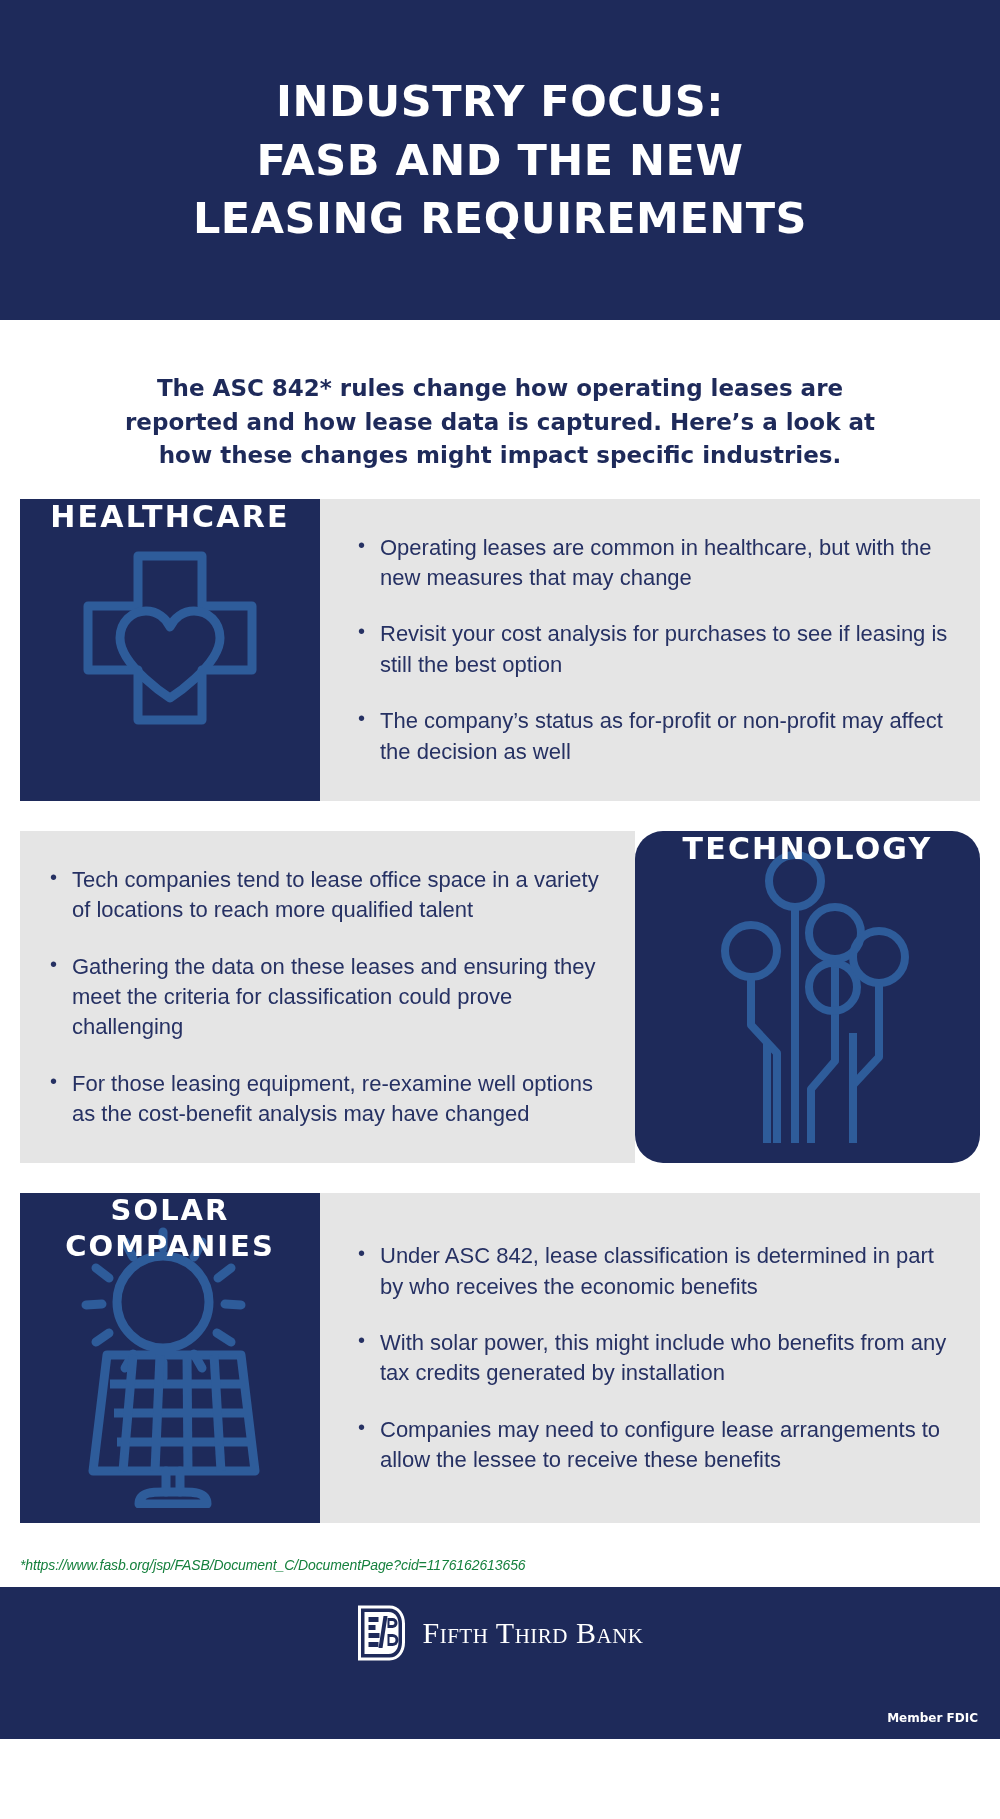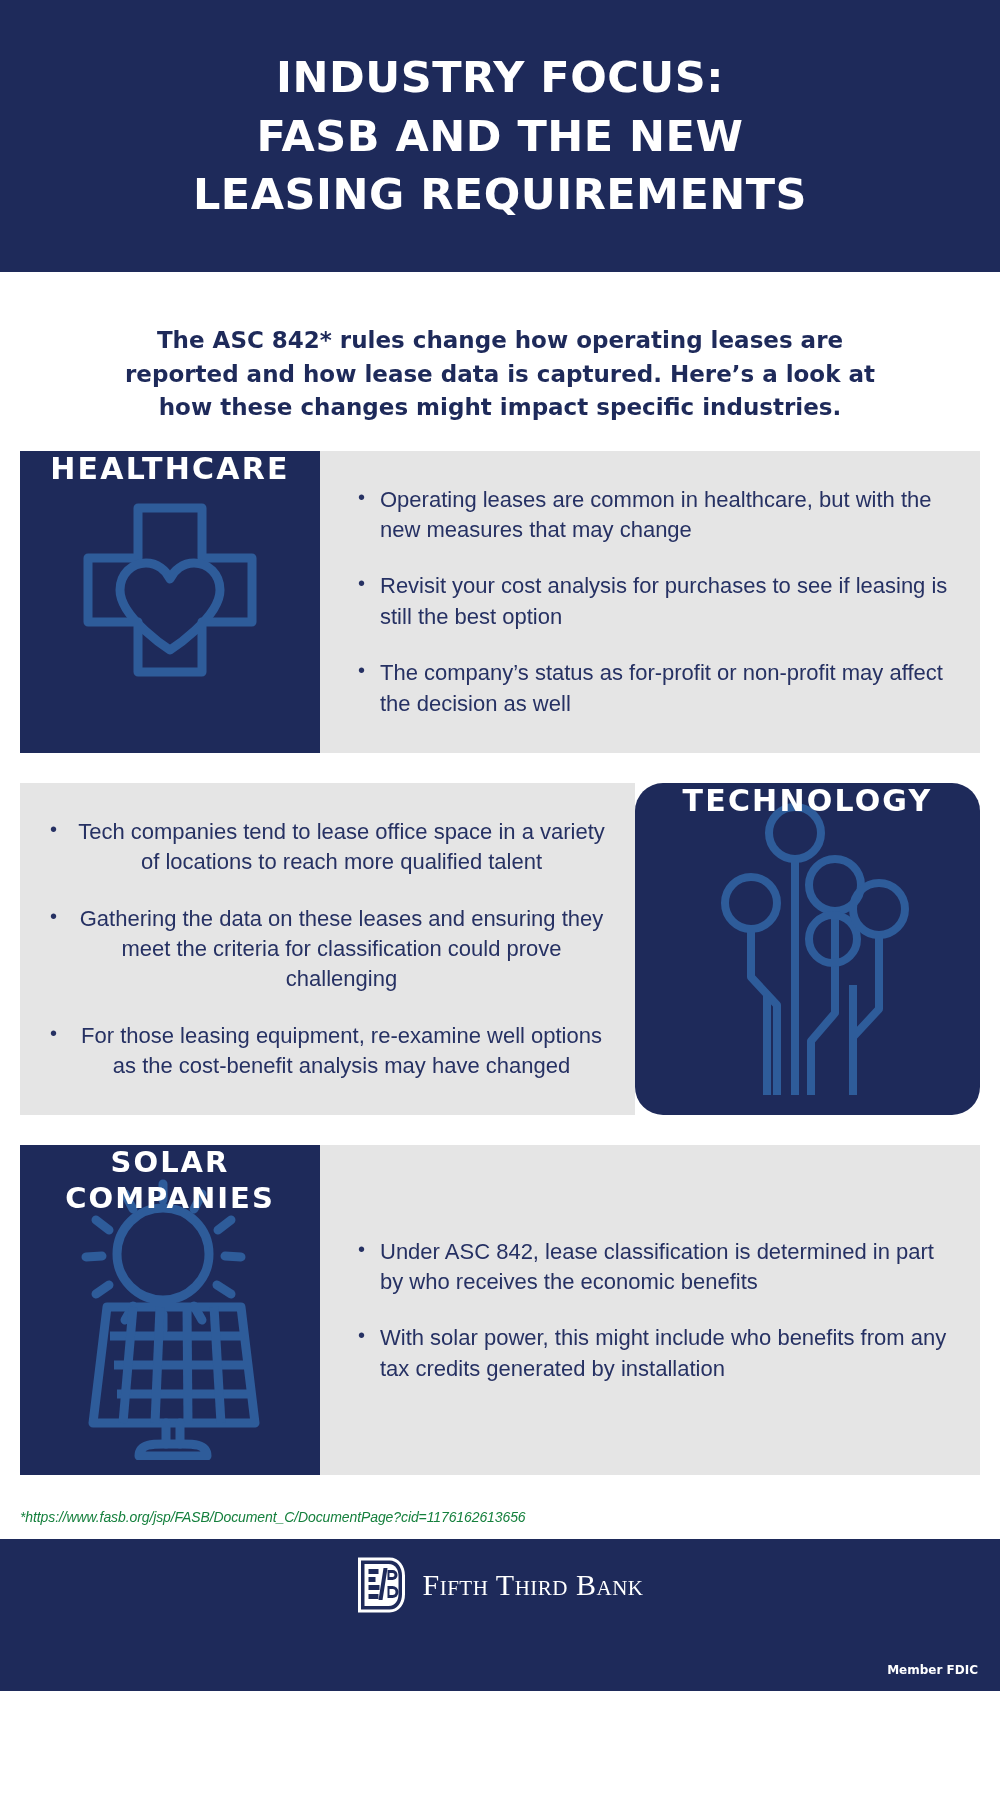--- a/index.html
+++ b/index.html
@@ -6,21 +6,21 @@
   html, body {
     width: 1000px;
     background: #ffffff;
     font-family: "Liberation Sans", sans-serif;
   }
   body { width: 1000px; height: 1819px; position: relative; overflow: hidden; }
 
   
   .header {
     background: #1e2a5a;
-    height: 272px;
+    height: 320px;
     display: flex;
     align-items: center;
     justify-content: center;
   }
   .header-title {
     color: #ffffff;
     font-family: "DejaVu Sans", sans-serif;
     font-weight: bold;
     font-size: 43px;
     line-height: 1.36;
@@ -85,21 +85,21 @@
   .panel-label.small { font-size: 29px; letter-spacing: 2px; }
 
   .bullets-panel {
     background: #e5e5e5;
     flex: 1 1 auto;
     padding: 34px 30px 34px 38px;
     display: flex;
     flex-direction: column;
     justify-content: center;
   }
-  .bullets-panel.left-pad { padding: 34px 24px 34px 30px; text-align: center; }
+  .bullets-panel.left-pad { padding: 34px 24px 34px 30px; }
   ul.bullet-list { list-style: none; }
   ul.bullet-list li {
     position: relative;
     color: #263163;
     font-family: "Liberation Sans", sans-serif;
     font-size: 22px;
     line-height: 1.38;
     padding-left: 22px;
     margin-bottom: 26px;
   }
@@ -271,20 +271,21 @@
       </svg>
       <div class="panel-label small">
         <span>SOLAR</span><br>
         <span>COMPANIES</span>
       </div>
     </div>
     <div class="bullets-panel">
       <ul class="bullet-list">
         <li>Under ASC 842, lease classification is determined in part by who receives the economic benefits</li>
         <li>With solar power, this might include who benefits from any tax credits generated by installation</li>
+        <li>Companies may need to configure lease arrangements to allow the lessee to receive these benefits</li>
       </ul>
     </div>
   </div>
 
 </div>
 
 <div class="footnote">*https://www.fasb.org/jsp/FASB/Document_C/DocumentPage?cid=1176162613656</div>
 
 <div class="footer">
   <div class="footer-brand">

